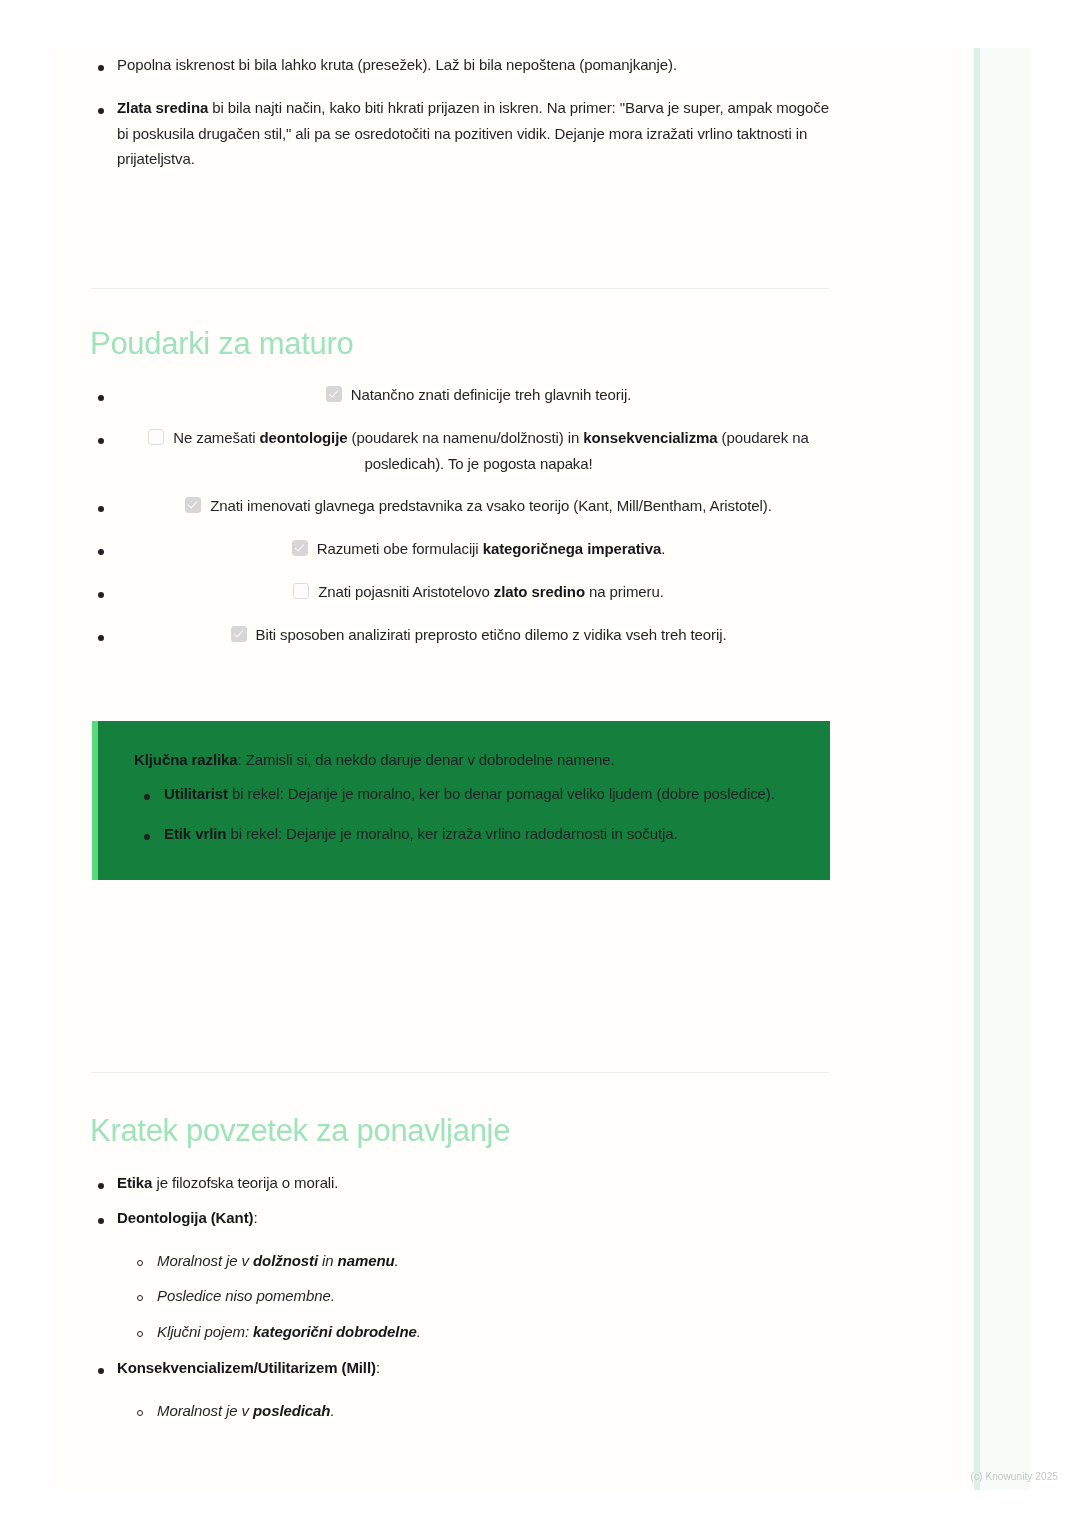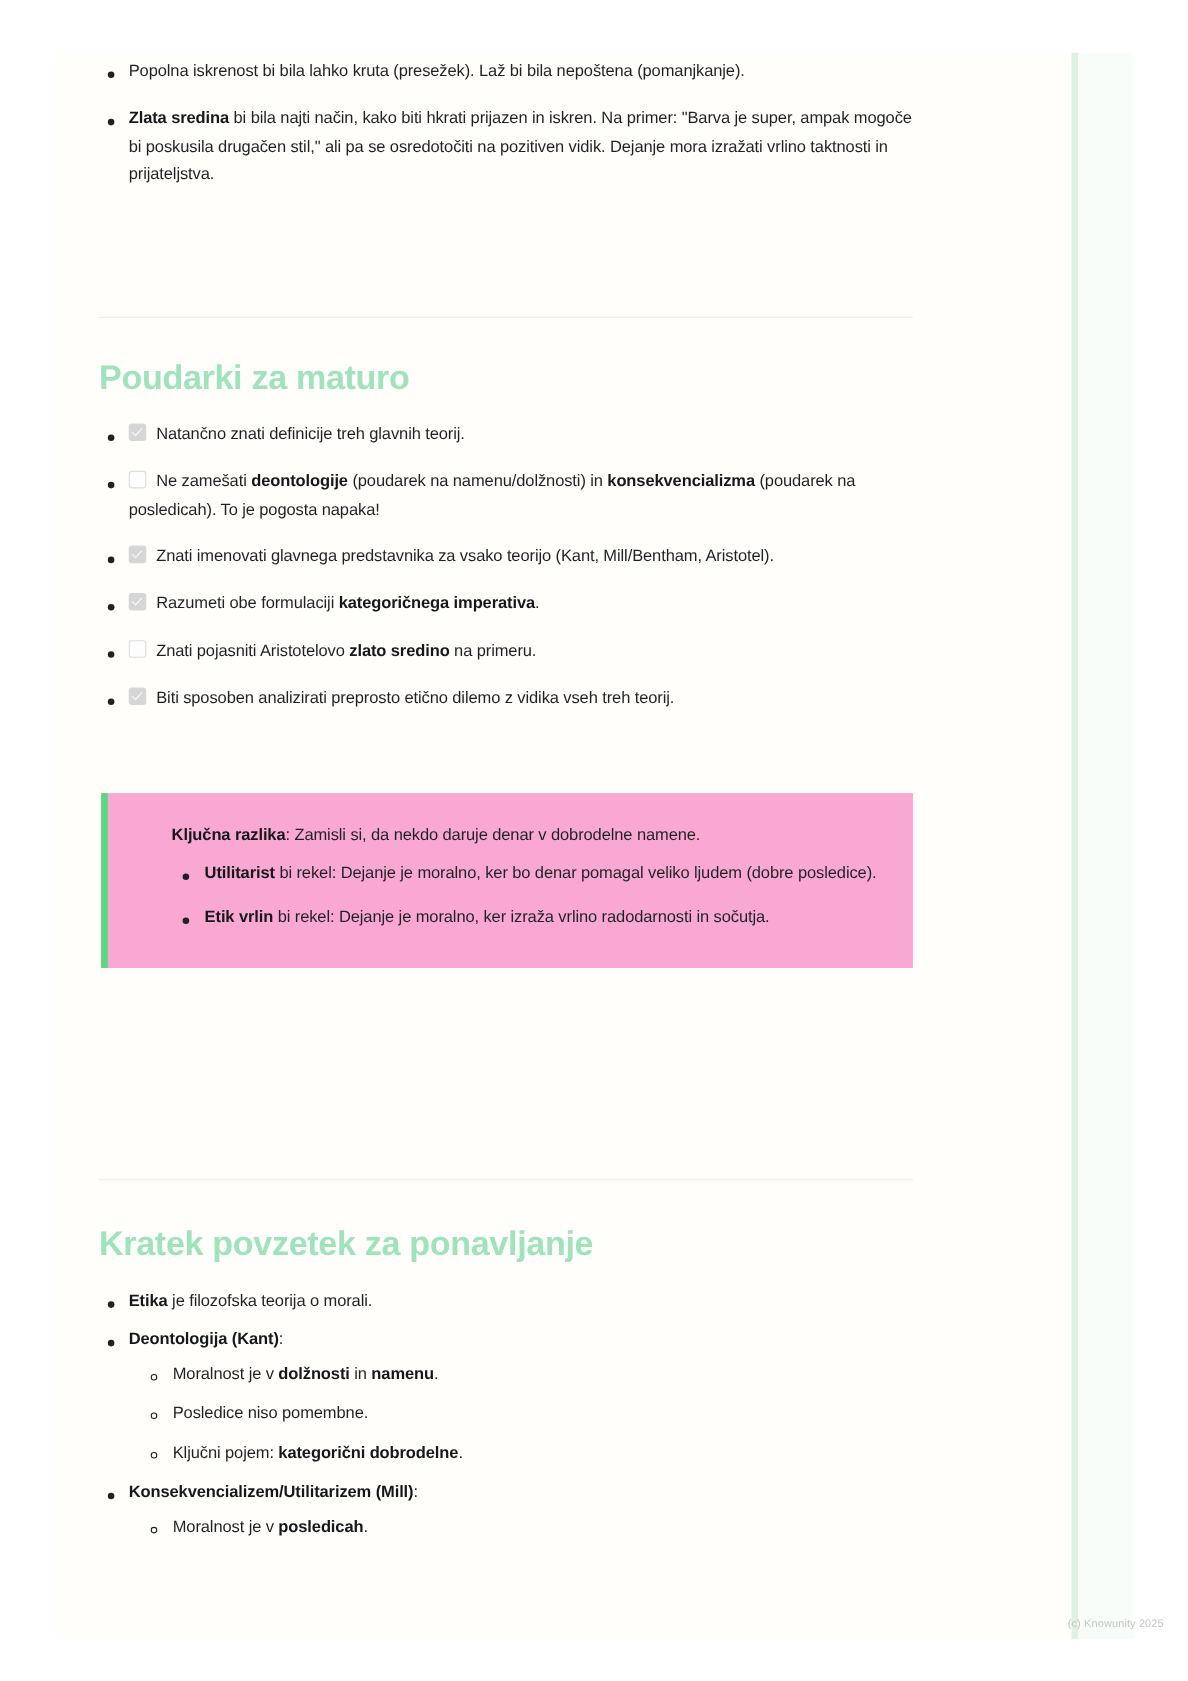--- a/index.html
+++ b/index.html
@@ -77,22 +77,23 @@
     top: 13px;
     width: 6px;
     height: 6px;
     border-radius: 50%;
     background: #1f2124;
   }
   ul.lvl1.tight > li { margin-bottom: 9px; }
 
   ul.lvl2 {
     list-style: none;
-    margin: 6px 0 0 0;
-    padding: 0;
+    margin: 17px 0 0 0;
+    padding: 0;
+    font-style: italic;
   }
   ul.lvl2 > li {
     position: relative;
     padding-left: 40px;
     margin-bottom: 10px;
   }
   ul.lvl2 > li::before {
     content: "";
     position: absolute;
     left: 20px;
@@ -102,38 +103,39 @@
     border-radius: 50%;
     border: 1.4px solid #1f2124;
     background: transparent;
     box-sizing: border-box;
   }
 
   
   h2.section-title {
     margin: 0;
     font-size: 31px;
-    font-weight: 700;
+    font-weight: 400;
     color: #9fe3bc;
     letter-spacing: -0.3px;
     line-height: 1.2;
   }
 
   hr.divider {
     border: none;
     border-top: 1.5px solid #ececed;
     margin: 0;
     width: 740px;
   }
 
   
   ul.checklist {
     list-style: none;
     margin: 0;
     padding: 0;
+    text-align: center;
   }
   ul.checklist > li {
     position: relative;
     padding-left: 67px;
     margin-bottom: 17px;
   }
   ul.checklist > li::before {
     content: "";
     position: absolute;
     left: 48px;
@@ -169,25 +171,25 @@
     width: 4px;
     height: 8px;
     border: solid #fbfbfb;
     border-width: 0 1.8px 1.8px 0;
     transform: rotate(42deg);
   }
 
   
   .callout {
     position: relative;
-    background: #f9a8d4;
+    background: #15803d;
     border-left: 6px solid #58d97e;
     width: 738px;
     box-sizing: border-box;
-    padding: 26px 30px 34px 58px;
+    padding: 26px 30px 34px 36px;
   }
   .callout .lead { margin: 0 0 4px 0; }
   .callout ul.lvl2c {
     list-style: none;
     margin: 8px 0 0 0;
     padding: 0;
   }
   .callout ul.lvl2c > li {
     position: relative;
     padding-left: 30px;

